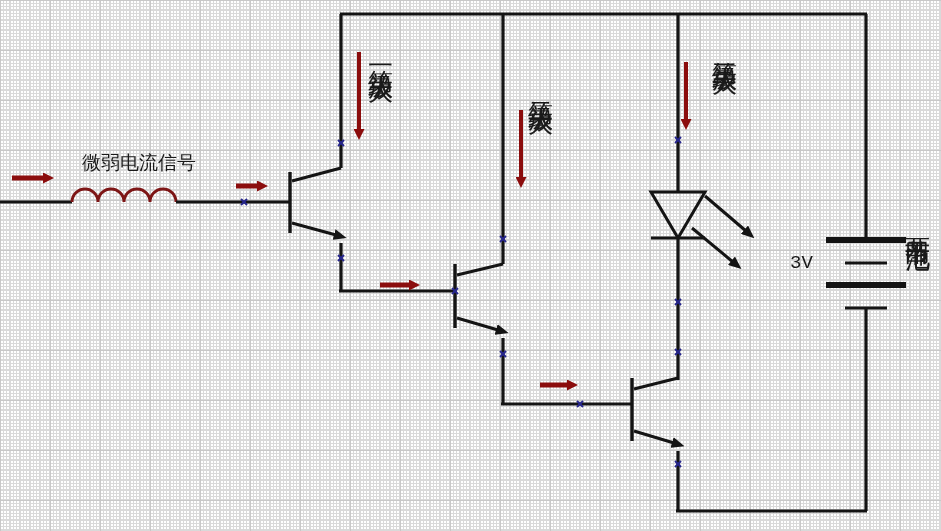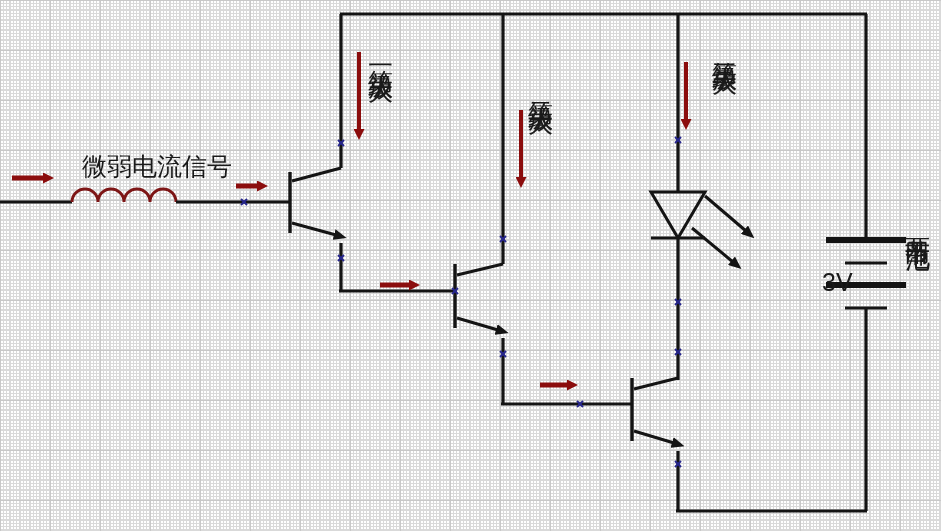--- a/index.html
+++ b/index.html
@@ -41,22 +41,22 @@
     color: #1a1a1a;
     font-family: "Liberation Serif", "DejaVu Serif", serif;
     font-size: 25px;
     line-height: 1.0;
     white-space: nowrap;
     user-select: none;
   }
   .hlabel {
     position: absolute;
     color: #1a1a1a;
-    font-family: Liberation Sans, sans-serif;
-    font-size: 25px;
+    font-family: Liberation Mono, monospace;
+    font-size: 19px;
     white-space: nowrap;
     user-select: none;
   }
 </style>
 </head>
 <body>
 
 <div id="canvas">
 
   <svg class="schematic" viewBox="0 0 941 531">
@@ -200,17 +200,17 @@
   </svg>
 
   <div class="hlabel" style="left:82px; top:150px;">微弱电流信号</div>
 
   <div class="vlabel" style="left:368px; top:50px;">第一级放大</div>
 
   <div class="vlabel" style="left:528px; top:82px;">第二级放大</div>
 
   <div class="vlabel" style="left:712px; top:42px;">第三级放大</div>
 
-  <div class="hlabel" style="left:822px; top:252px;margin-top:16px;">3V</div>
+  <div class="hlabel" style="left:790px; top:252px;">3V</div>
 
   <div class="vlabel" style="left:905px; top:218px;">两节干电池</div>
 
 </div>
 
 </body></html>

